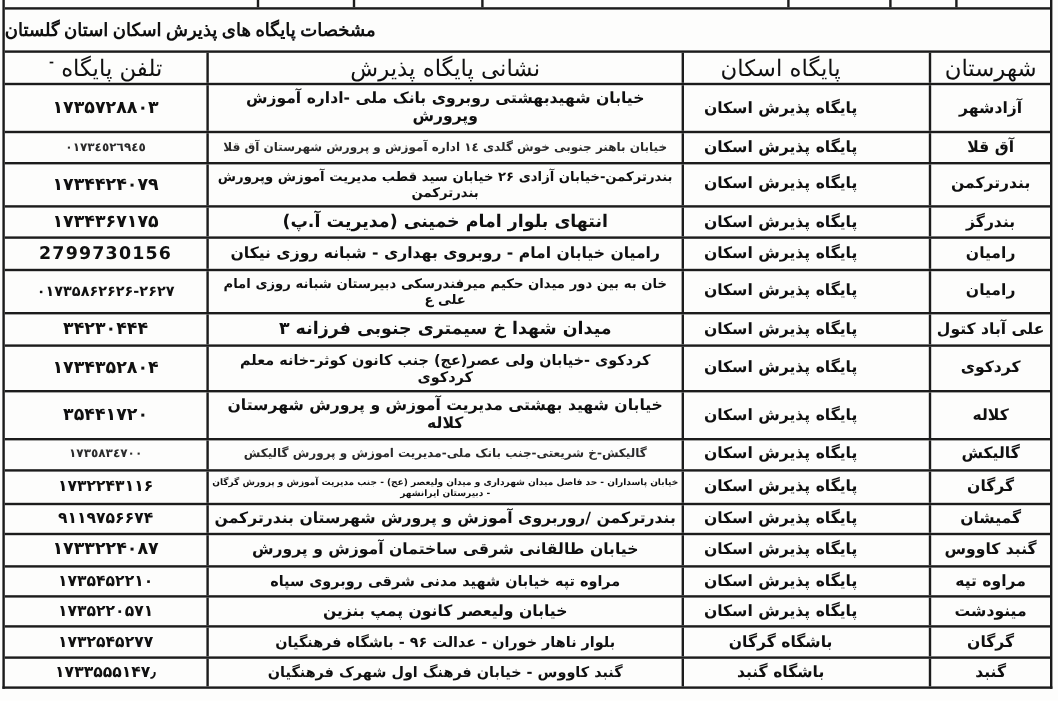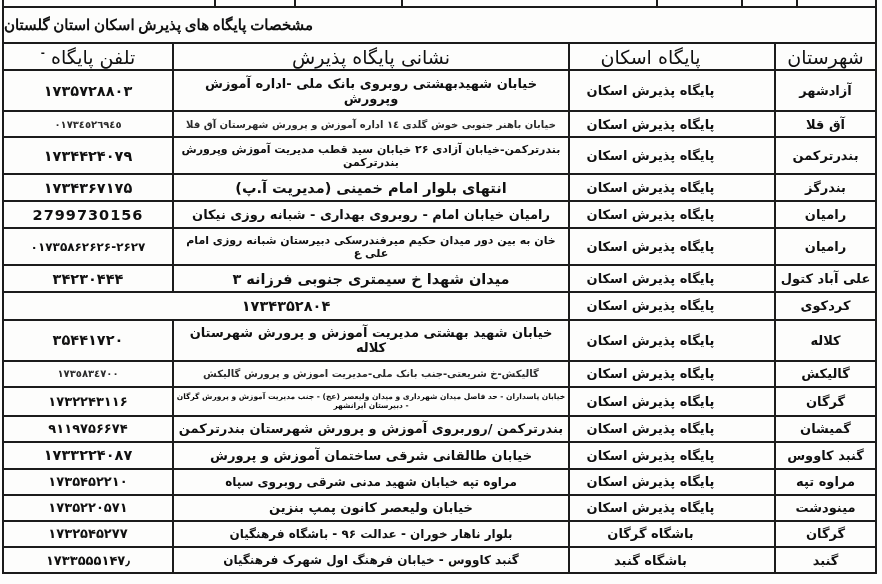--- a/index.html
+++ b/index.html
@@ -181,20 +181,23 @@
             <span class="v-xl num">۳۴۲۳۰۴۴۴</span>
           </div>
         </div>
         <div class="row">
           <div class="cell c-city">
             <span class="v-lg">کردکوی</span>
           </div>
           <div class="cell c-base">
             <span class="v-lg">پایگاه پذیرش اسکان</span>
           </div>
+          <div class="cell c-address">
+            <span class="v-md">کردکوی -خیابان ولی عصر(عج) جنب کانون کوثر-خانه معلم کردکوی</span>
+          </div>
           <div class="cell c-phone">
             <span class="v-xl num">۱۷۳۴۳۵۲۸۰۴</span>
           </div>
         </div>
         <div class="row">
           <div class="cell c-city">
             <span class="v-lg">کلاله</span>
           </div>
           <div class="cell c-base">
             <span class="v-lg">پایگاه پذیرش اسکان</span>

